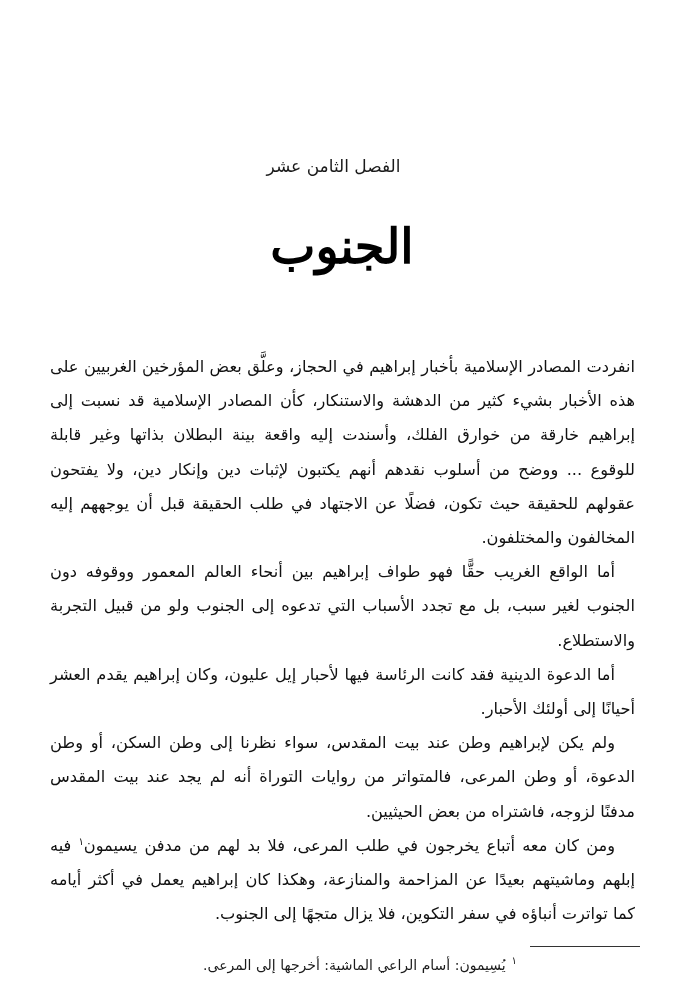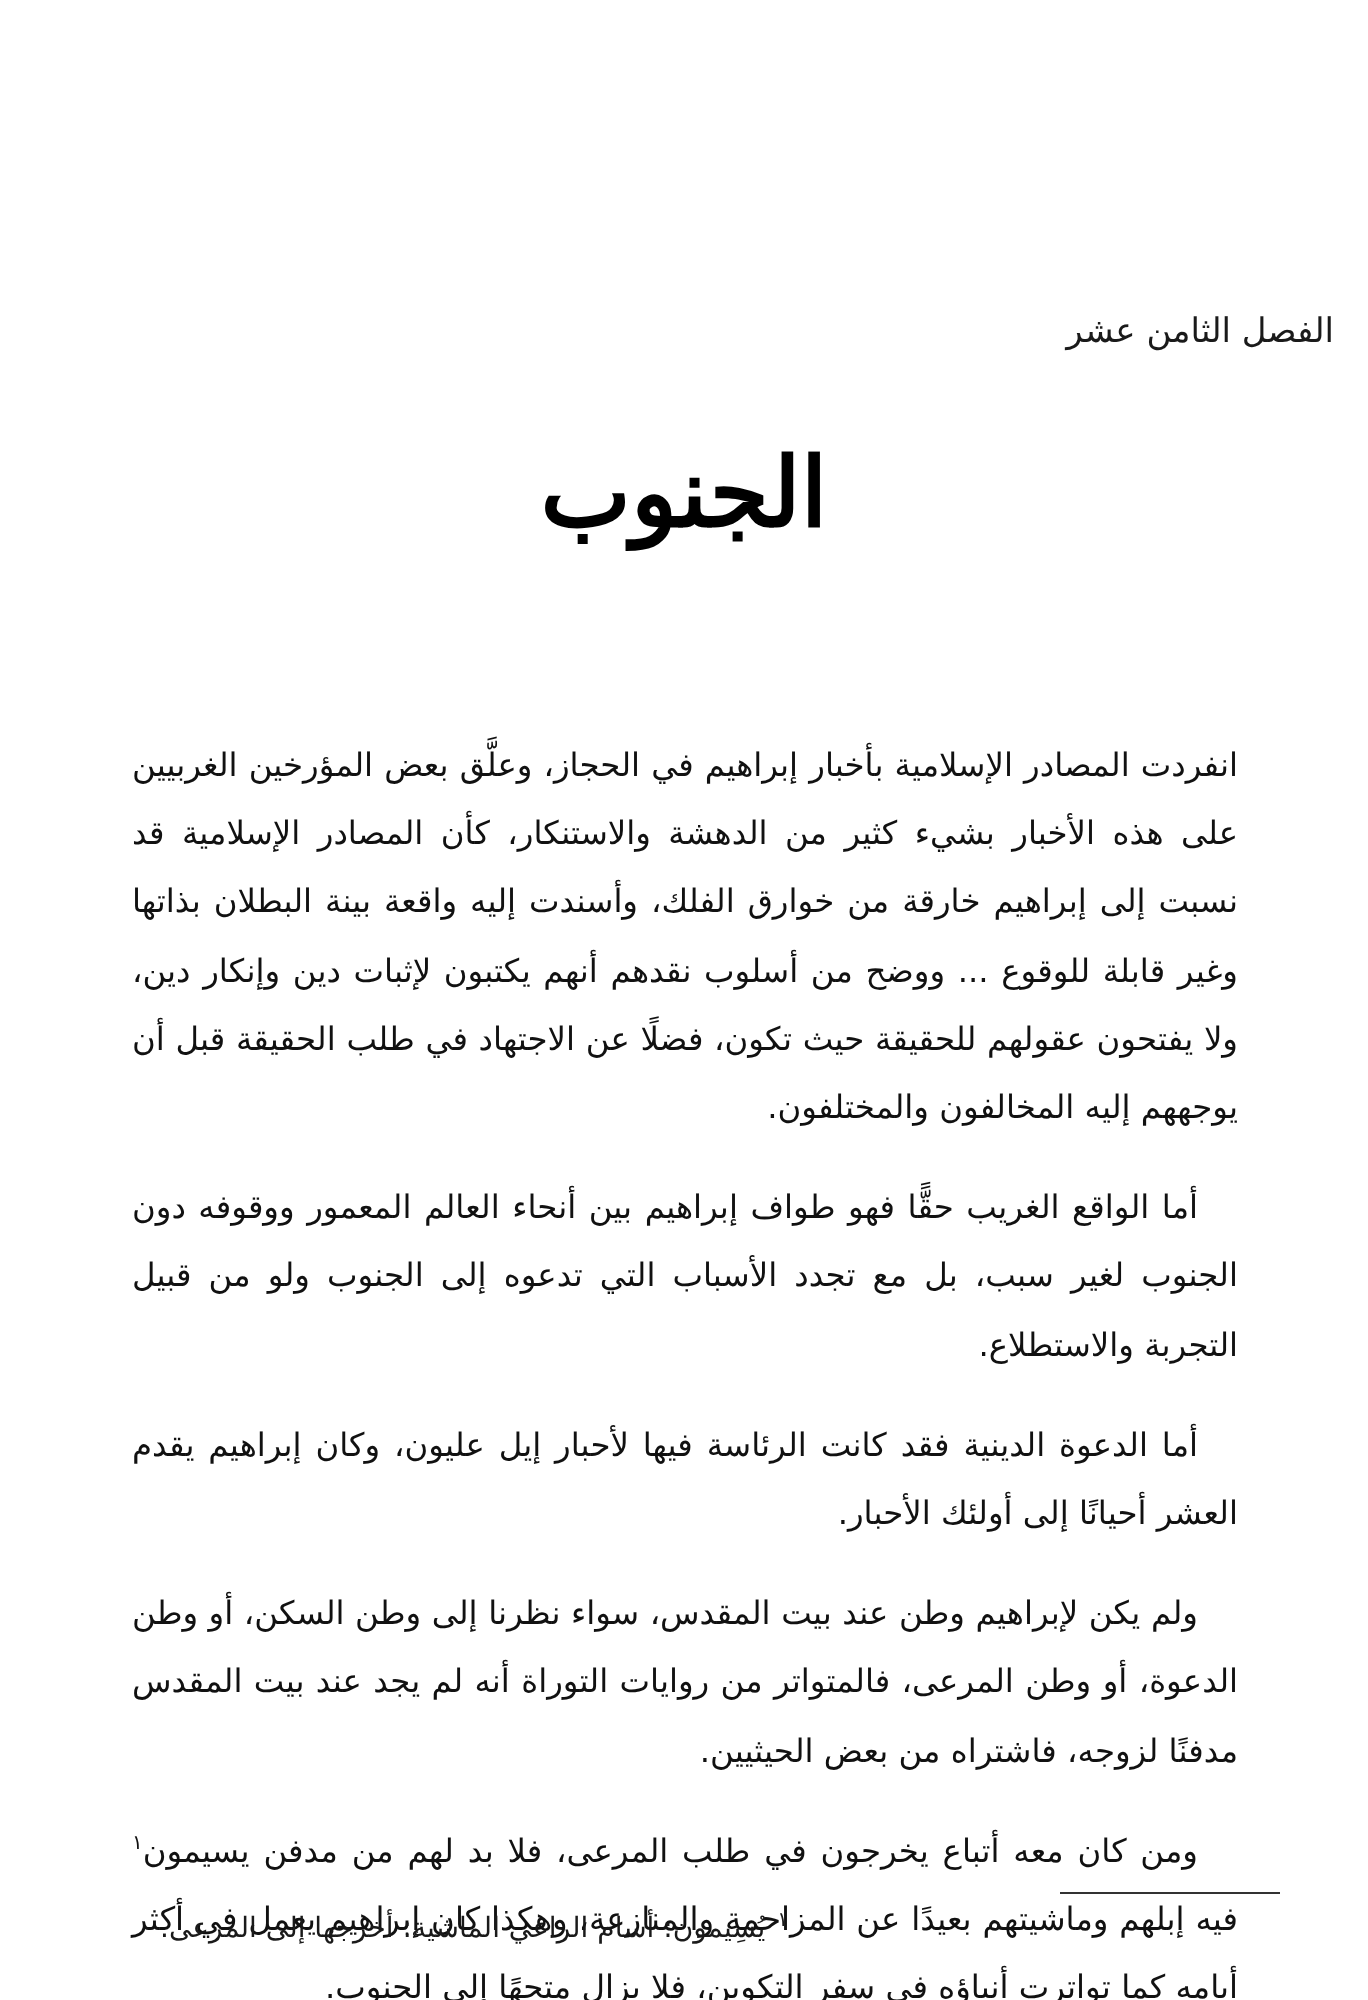--- a/index.html
+++ b/index.html
@@ -2,41 +2,41 @@
 <html><head>
   <meta charset="utf-8">
   <style>
     html, body { margin: 0; padding: 0; background: #ffffff; }
     body {
       width: 684px; height: 1000px; position: relative; overflow: hidden;
       font-family: "DejaVu Sans", sans-serif; color: #111111;
     }
     .page { position: absolute; left: 0; top: 0; width: 684px; height: 1000px; direction: rtl; }
     .chapter-label {
-      position: absolute; top: 156px; left: 0; width: 667px; 
+      position: absolute; top: 156px; left: 0; width: 667px; text-align: center;
       font-size: 17px; color: #1a1a1a;
     }
     .chapter-title {
       position: absolute; top: 218px; left: 0; width: 684px; text-align: center;
       font-family: "DejaVu Serif", serif; font-weight: bold; font-size: 48px; color: #000000;
     }
     .body-text {
       position: absolute; top: 350px; left: 50px; width: 585px;
       font-size: 16.2px; line-height: 34.2px; text-align: justify; text-align-last: right;
     }
-    .para { margin: 16px; text-indent: 0; }
+    .para { margin: 0; text-indent: 0; }
     .para.first { text-indent: 0; }
     .para.indented { text-indent: 20px; }
     sup.fn-ref { font-size: 10px; vertical-align: super; line-height: 0; }
     .footnote-rule {
       position: absolute; top: 946px; right: 44px; width: 110px; height: 0;
       border-top: 1px solid #333333;
     }
     .footnote {
-      position: absolute; top: 955px; right: 44px; width: 560px; text-align: left;
+      position: absolute; top: 955px; right: 44px; width: 560px; text-align: center;
       font-size: 14px; color: #1a1a1a;
     }
     .footnote .fn-num { font-size: 10px; vertical-align: super; margin-left: 6px; }
   </style>
 </head>
 <body>
 
 <div class="page">
   <div class="chapter-label">الفصل الثامن عشر</div>
   <div class="chapter-title">الجنوب</div>

